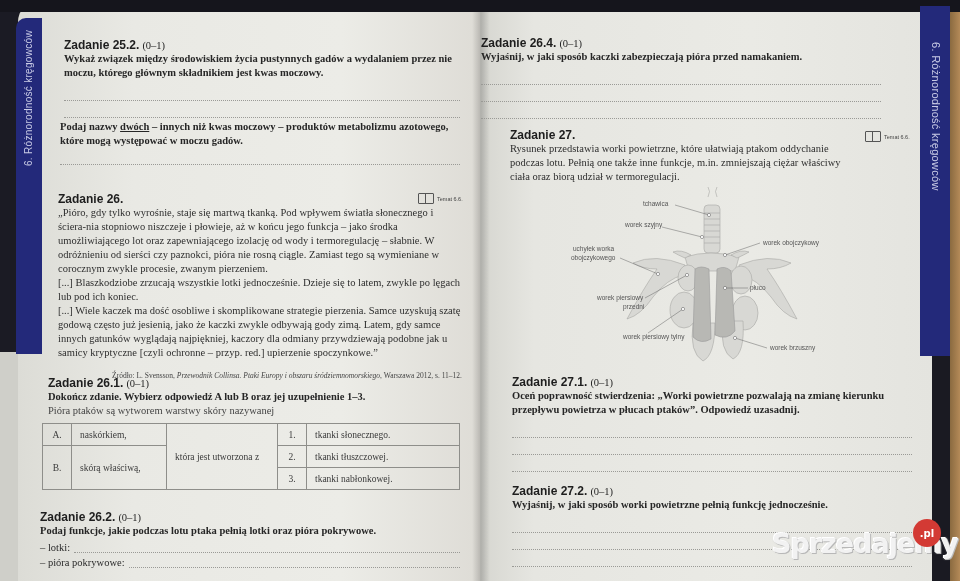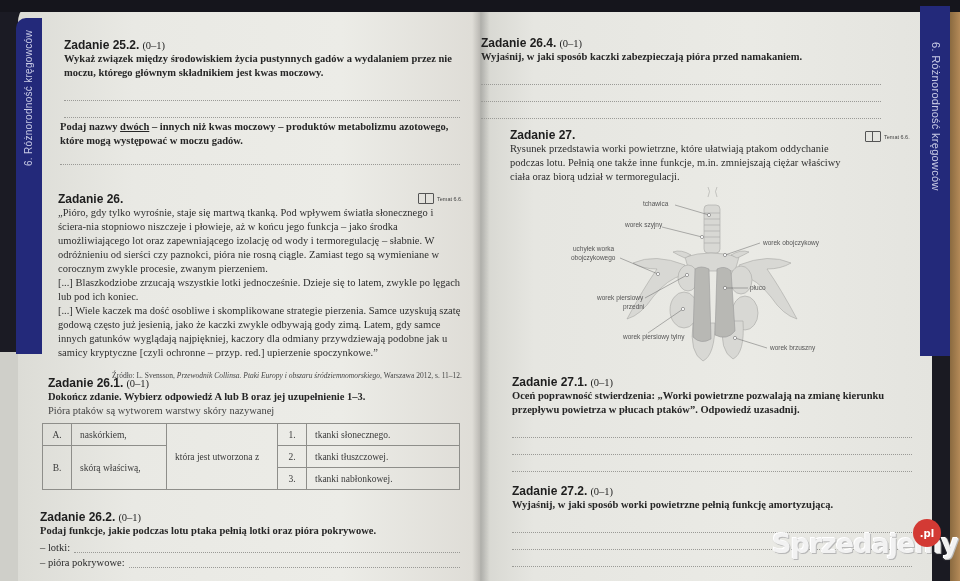--- a/index.html
+++ b/index.html
@@ -248,20 +248,20 @@
 <div class="task" style="left:512px; top:375px; width:400px;">
   <div class="task-title"><span>Zadanie 27.1.</span><span class="pts">(0–1)</span></div>
   <div class="instr">Oceń poprawność stwierdzenia: „Worki powietrzne pozwalają na zmianę kierunku przepływu powietrza w płucach ptaków”. Odpowiedź uzasadnij.</div>
   <div class="dotline"></div>
   <div class="dotline tight"></div>
   <div class="dotline tight"></div>
 </div>
 
 <div class="task" style="left:512px; top:484px; width:400px;">
   <div class="task-title"><span>Zadanie 27.2.</span><span class="pts">(0–1)</span></div>
-  <div class="instr">Wyjaśnij, w jaki sposób worki powietrzne pełnią funkcję amortyzującą.</div>
+  <div class="instr">Wyjaśnij, w jaki sposób worki powietrzne pełnią funkcję jednocześnie.</div>
   <div class="dotline"></div>
   <div class="dotline tight"></div>
   <div class="dotline tight"></div>
 </div>
 
 <div class="watermark">Sprzedajemy</div>
 <div class="watermark-badge">.pl</div>
 
 </body></html>

